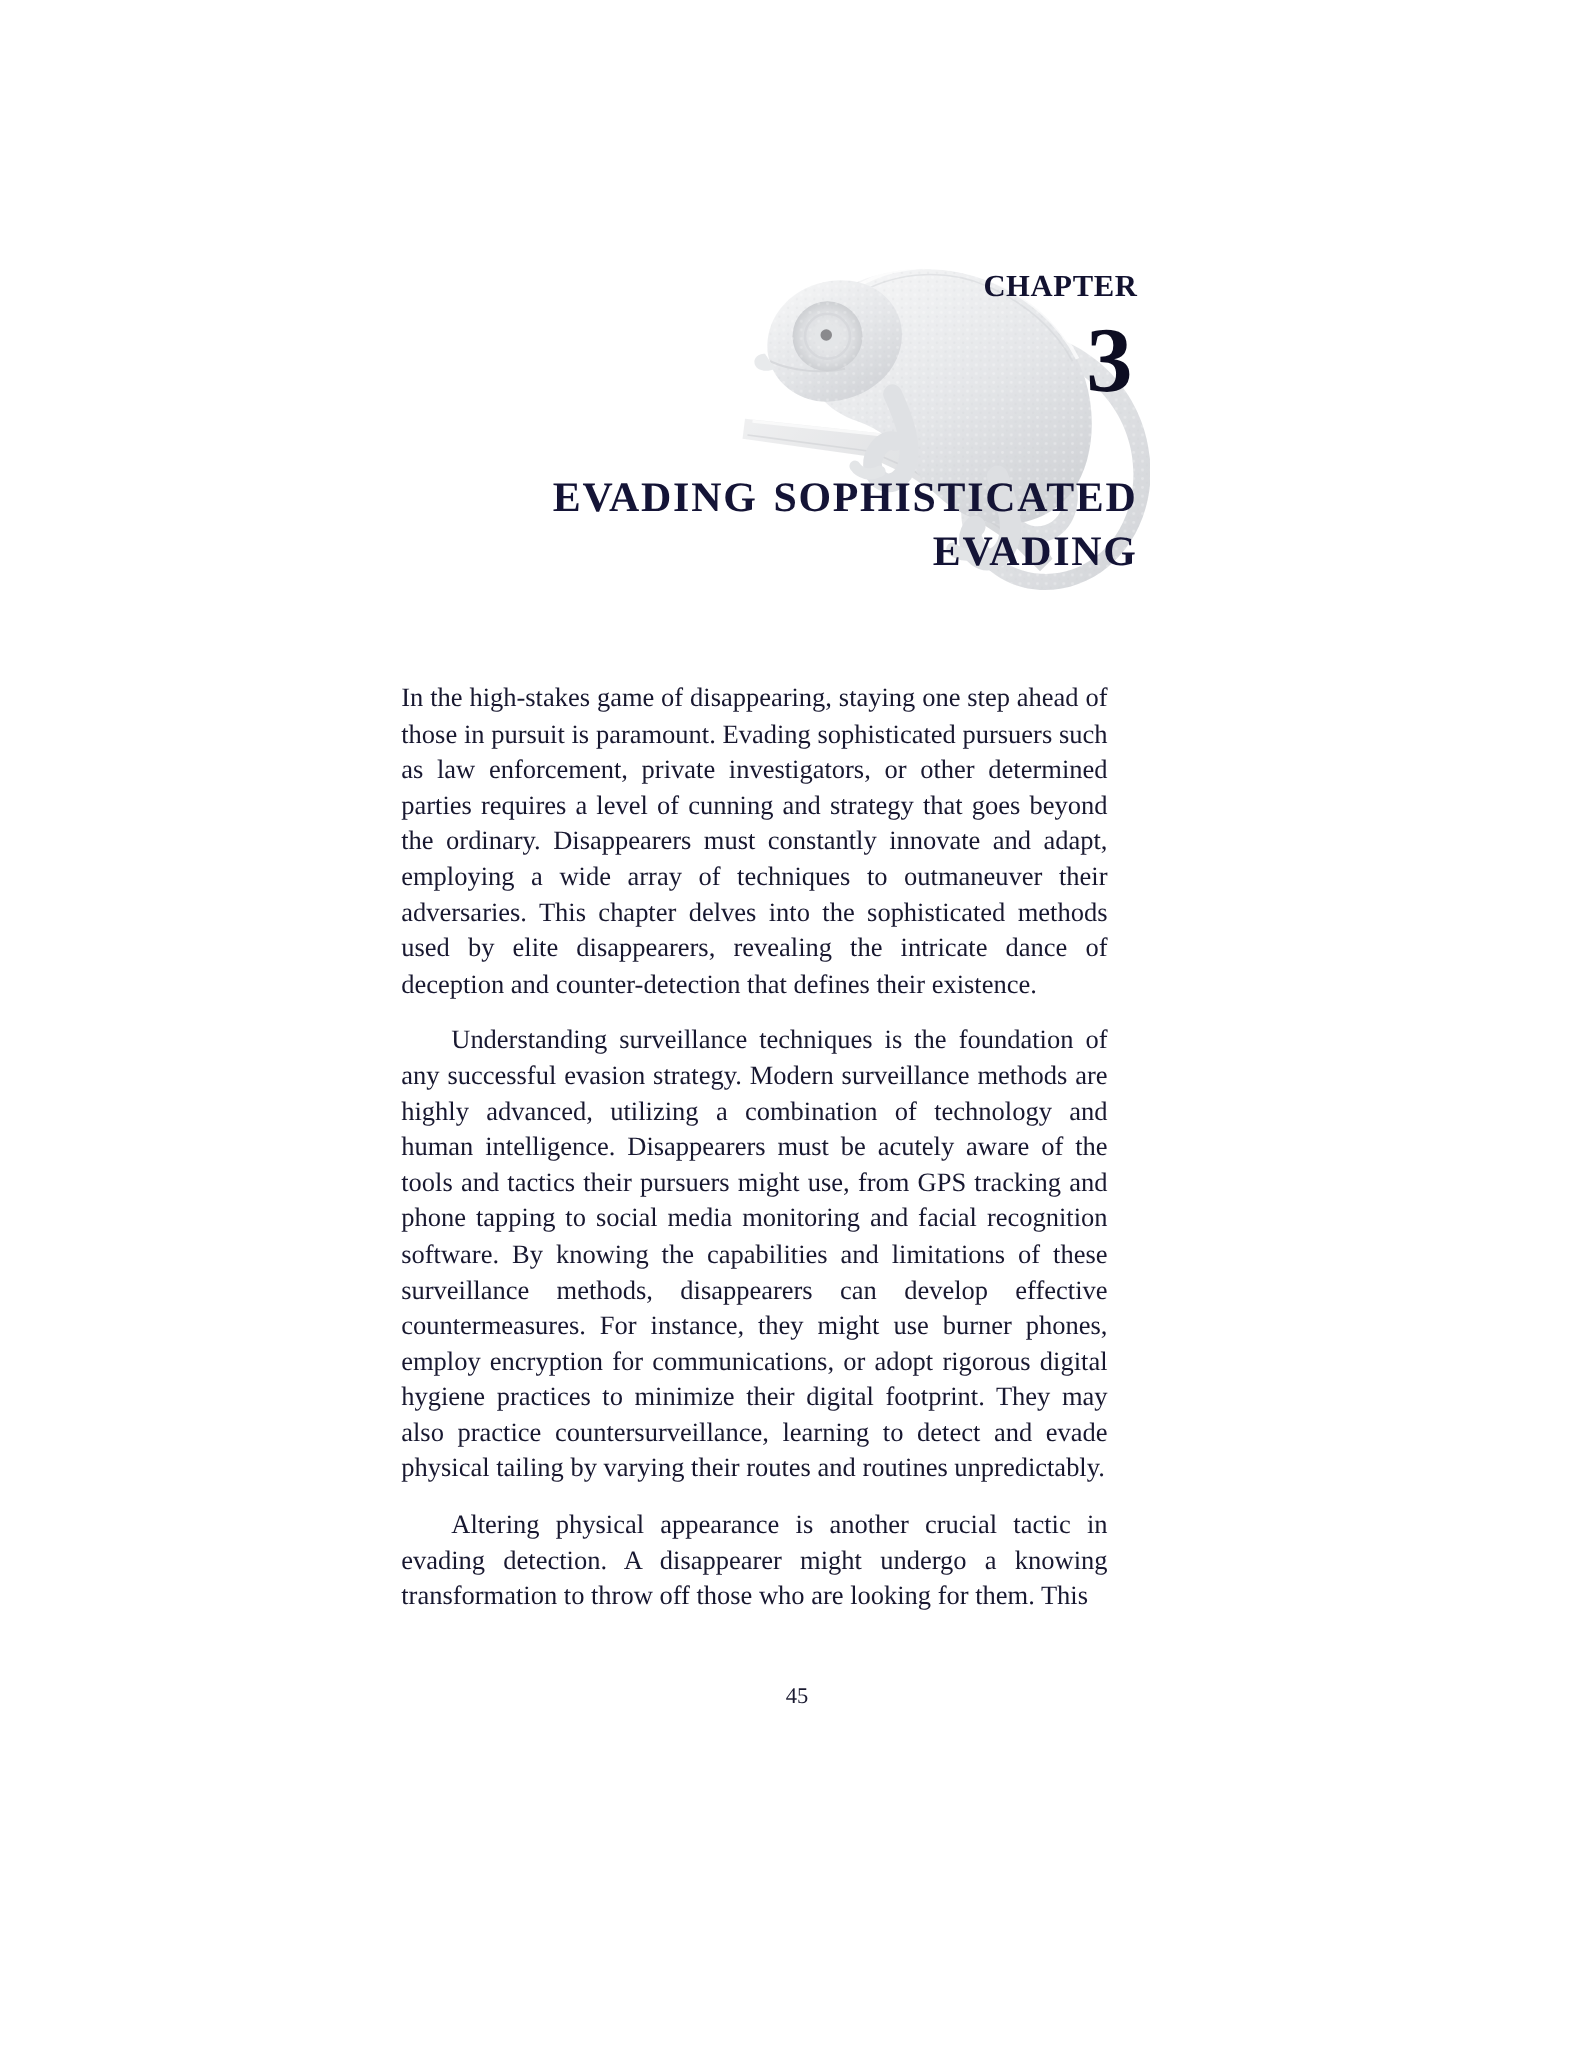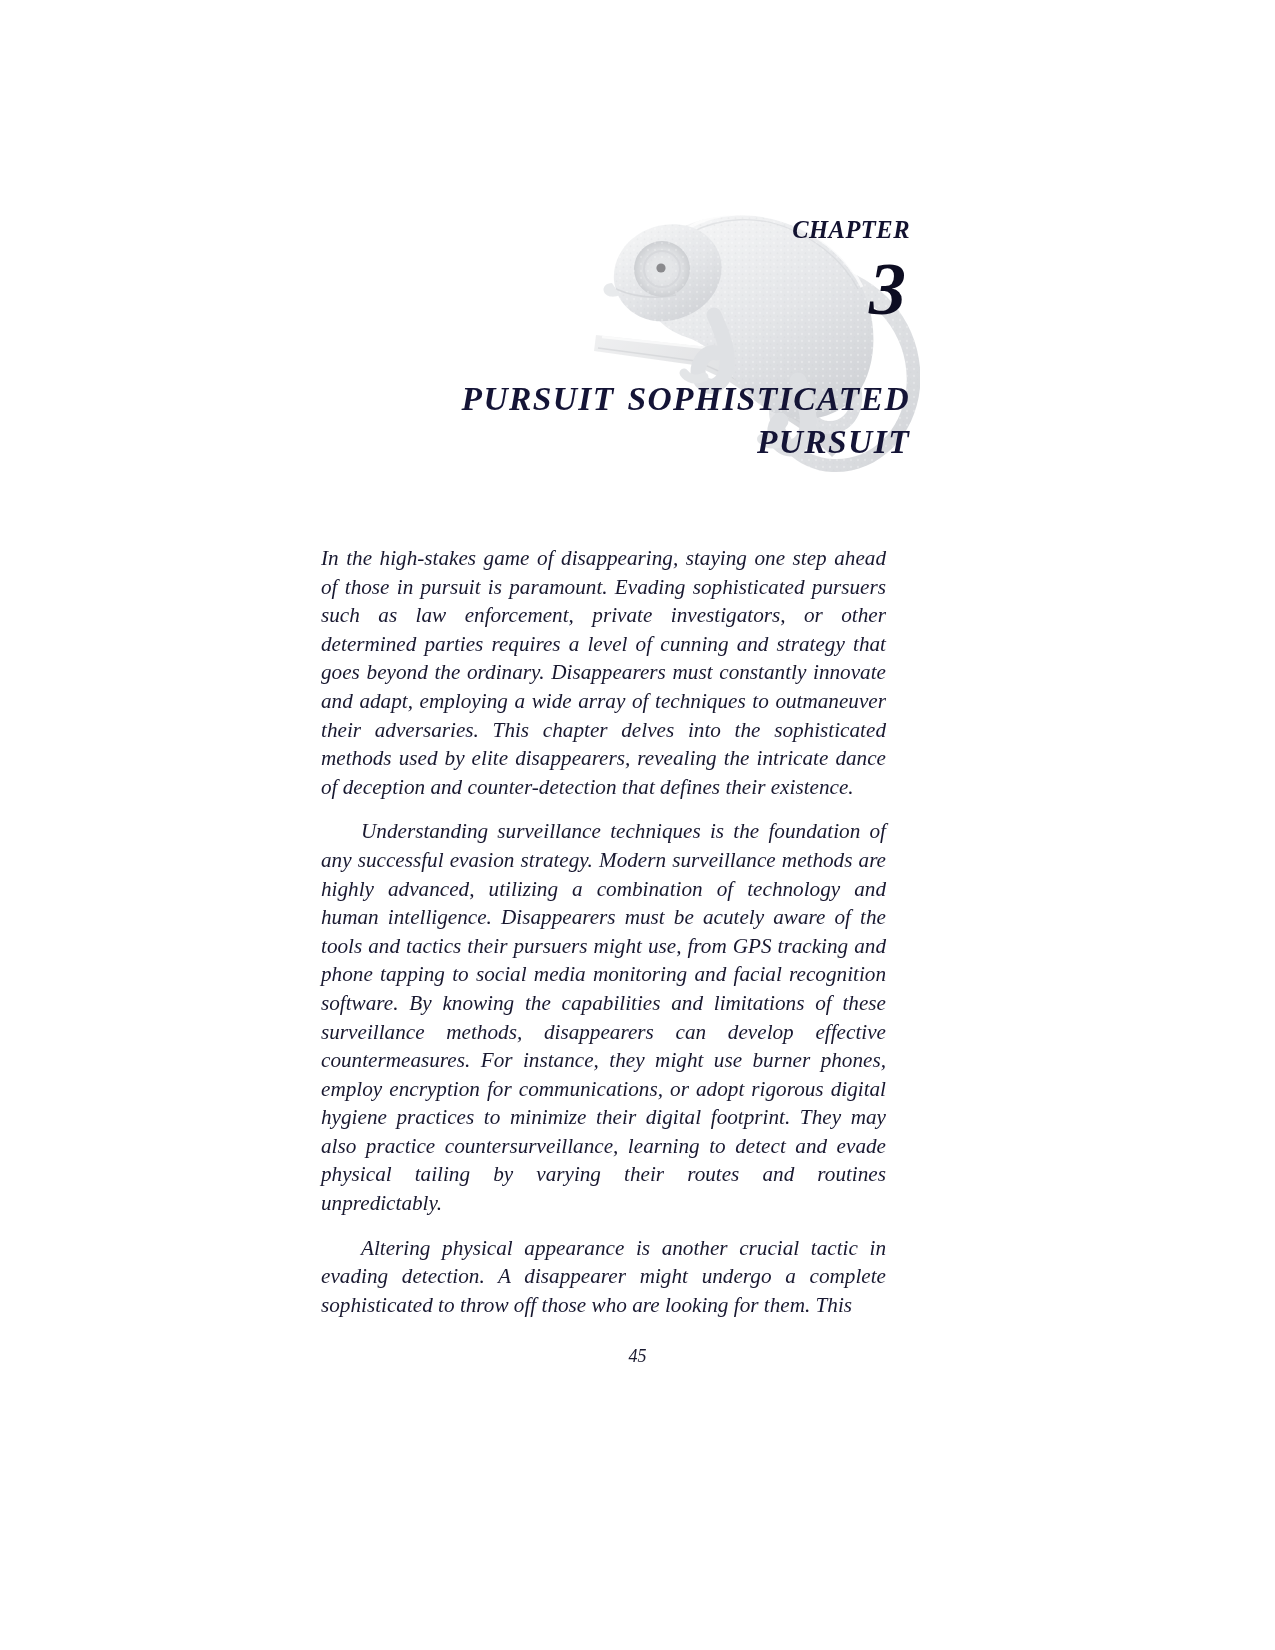--- a/index.html
+++ b/index.html
@@ -14,21 +14,20 @@
     position: relative;
     font-family: "Liberation Serif", "DejaVu Serif", serif;
     color: #1a1a2e;
     overflow: hidden;
   }
 
   .page {
     position: absolute;
     inset: 0;
     background: #ffffff;
-    font-style: italic;
   }
 
   
   .chapter-opener {
     position: absolute;
     left: 300px;
     top: 160px;
     width: 610px;
     height: 330px;
   }
@@ -220,24 +219,24 @@
                    C184 254 184 242 190 236" fill="none" stroke="#c3c6cc" stroke-width="17" stroke-linecap="round"></path>
           <path d="M196 254 C188 260 178 260 172 254" fill="none" stroke="#cbced3" stroke-width="10" stroke-linecap="round"></path>
         </g>
       </svg>
     </div>
 
     <div class="chapter-eyebrow">CHAPTER</div>
 
     <div class="chapter-number">3</div>
 
-    <h1 class="chapter-title">PURSUIT SOPHISTICATED PURSUIT</h1>
+    <h1 class="chapter-title">EVADING SOPHISTICATED EVADING</h1>
   </div>
 
   <div class="body-text">
     <p>In the high-stakes game of disappearing, staying one step ahead of those in pursuit is paramount. Evading sophisticated pursuers such as law enforcement, private investigators, or other determined parties requires a level of cunning and strategy that goes beyond the ordinary. Disappearers must constantly innovate and adapt, employing a wide array of techniques to outmaneuver their adversaries. This chapter delves into the sophisticated methods used by elite disappearers, revealing the intricate dance of deception and counter-detection that defines their existence.</p>
     <p class="indent">Understanding surveillance techniques is the foundation of any successful evasion strategy. Modern surveillance methods are highly advanced, utilizing a combination of technology and human intelligence. Disappearers must be acutely aware of the tools and tactics their pursuers might use, from GPS tracking and phone tapping to social media monitoring and facial recognition software. By knowing the capabilities and limitations of these surveillance methods, disappearers can develop effective countermeasures. For instance, they might use burner phones, employ encryption for communications, or adopt rigorous digital hygiene practices to minimize their digital footprint. They may also practice countersurveillance, learning to detect and evade physical tailing by varying their routes and routines unpredictably.</p>
-    <p class="indent">Altering physical appearance is another crucial tactic in evading detection. A disappearer might undergo a complete sophisticated to throw off those who are looking for them. This</p>
+    <p class="indent">Altering physical appearance is another crucial tactic in evading detection. A disappearer might undergo a knowing transformation to throw off those who are looking for them. This</p>
   </div>
 
   <div class="folio">45</div>
 
 </div>
 
 </body></html>

